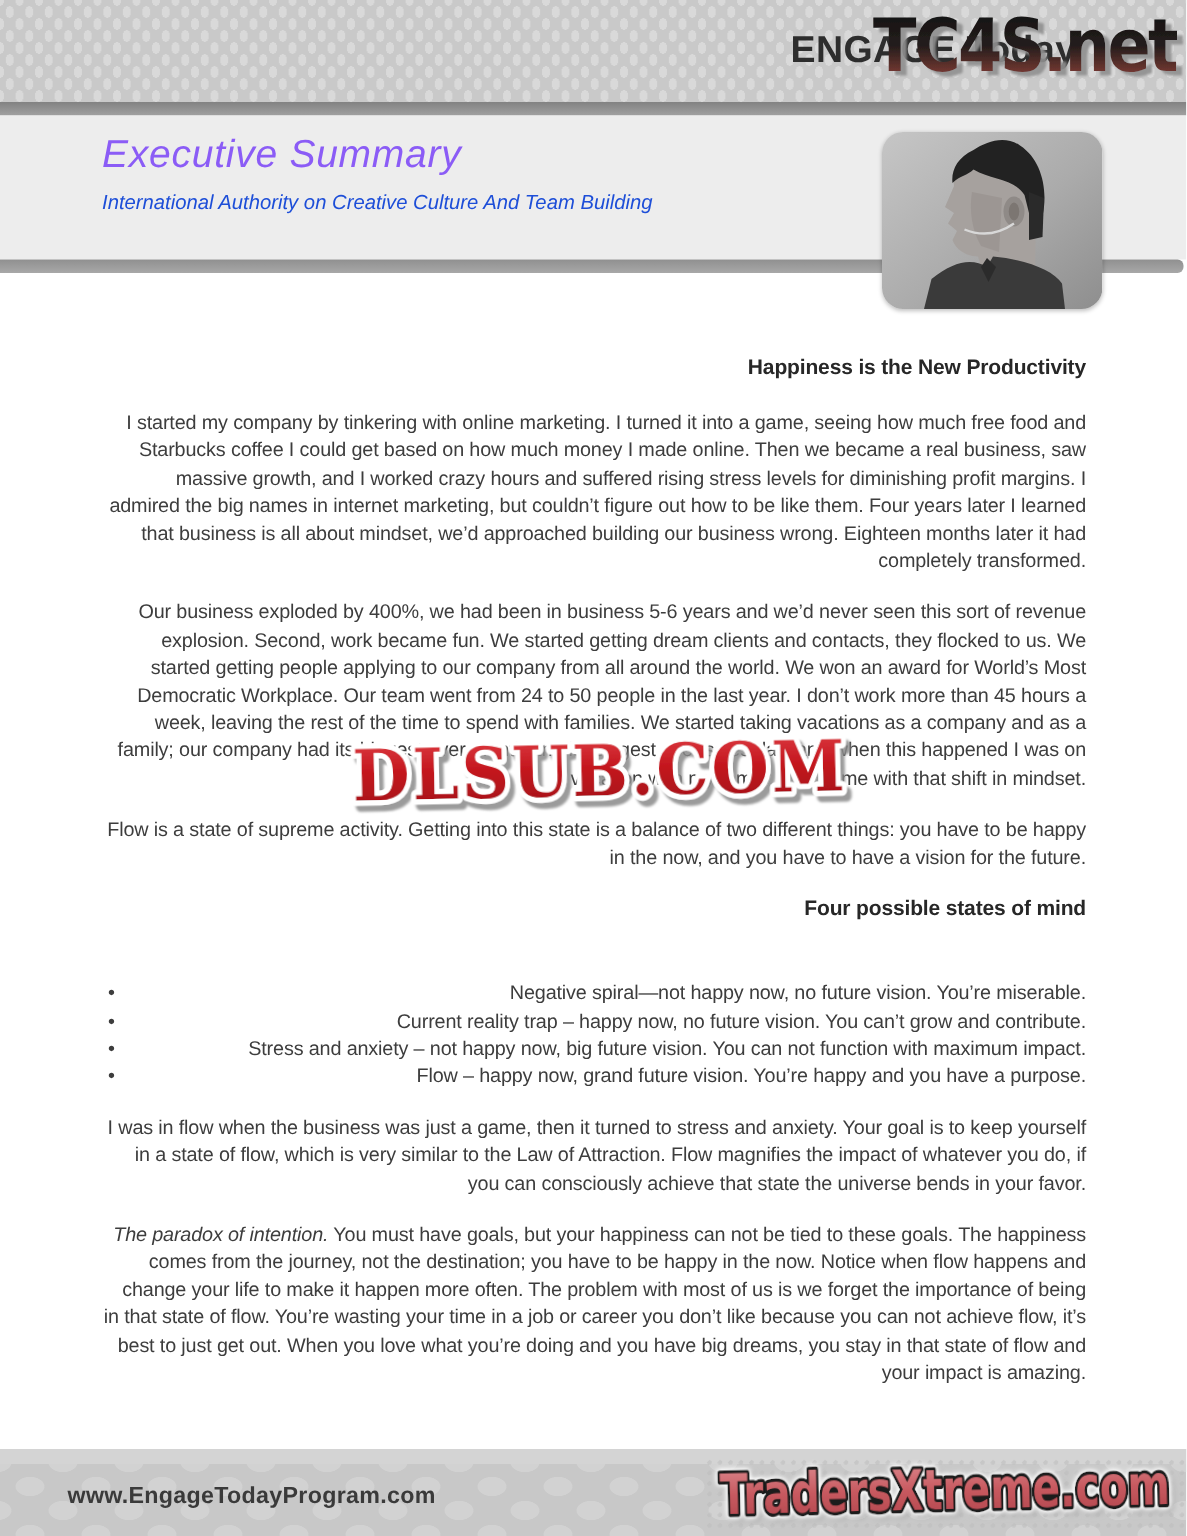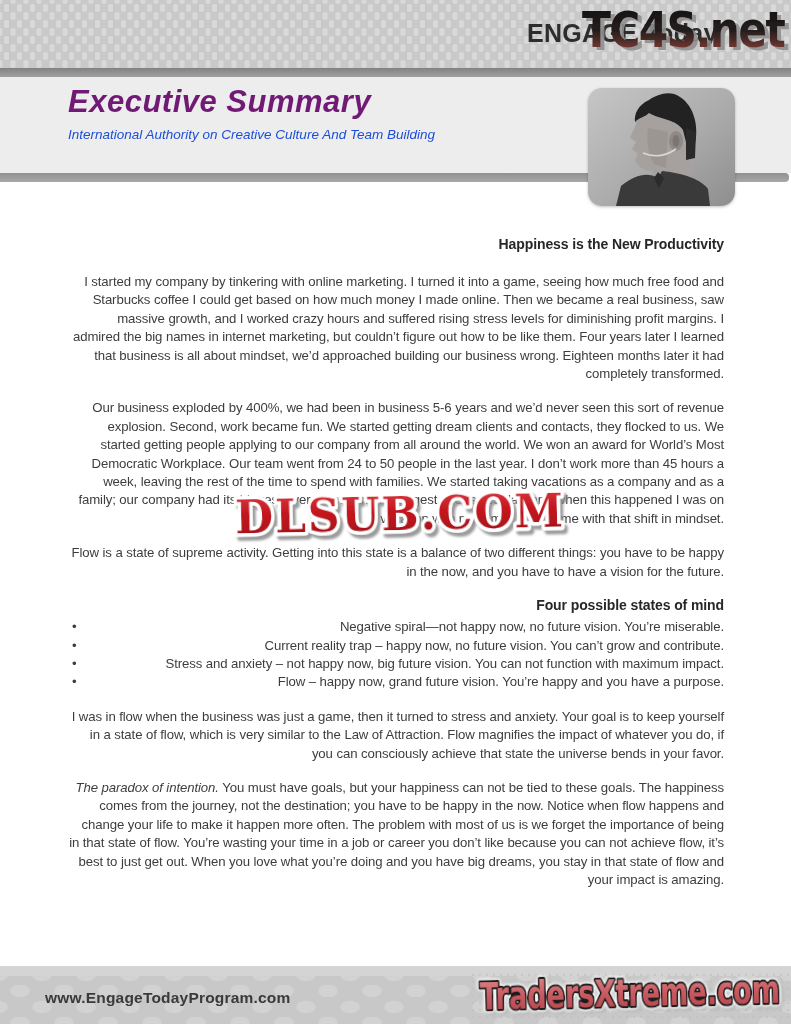--- a/index.html
+++ b/index.html
@@ -35,22 +35,22 @@
   
   .sep-top {
     position: absolute; left: 0; top: 68px; width: 791px; height: 9px;
     background: linear-gradient(#828282, #a0a0a0);
   }
   .title-panel {
     position: absolute; left: 0; top: 77px; width: 791px; height: 96px;
     background: #ededed; padding: 7px 0 0 68px;
   }
   .doc-title {
-    font-style: italic; font-weight: bold; font-size: 31px;
-    color: #701a75; letter-spacing: 0.5px; line-height: 36px;
+    font-style: italic; font-weight: normal; font-size: 26px;
+    color: #8b5cf6; letter-spacing: 0.5px; line-height: 36px;
   }
   .doc-author {
     font-style: italic; font-weight: bold; font-size: 24px;
     color: #1a1a1a; line-height: 27px;
   }
   .doc-subtitle {
     font-style: italic; font-size: 13.5px; color: #1d4ed8; margin-top: 7px;
   }
   .sep-bottom {
     position: absolute; left: 0; top: 173px; width: 789px; height: 9px;
@@ -70,21 +70,21 @@
   .content {
     position: absolute; left: 69px; top: 236px; width: 655px;
     font-size: 13.2px; line-height: 18.4px; color: #3d3d3d;
     letter-spacing: -0.1px;
     text-align: right;
   }
   .content .heading {
     font-size: 14px; font-weight: bold; color: #272727;
     line-height: 17px; margin-bottom: 20px;
   }
-  .content .heading2 { margin-bottom: 4px; }
+  .content .heading2 { margin-bottom: 39px; }
   .content p { margin-bottom: 16px; }
   .bullet-list { margin-bottom: 16px; }
   .bullet-row { position: relative; padding-left: 41px; }
   .bullet-marker { position: absolute; left: 3px; top: 0; color: #3d3d3d; }
   .lead-italic { font-style: italic; margin-top: 24px; }
 
   
   .dlsub-wrap {
     position: absolute; left: 220px; top: 477px; width: 360px; height: 74px;
     transform: rotate(-1.2deg); z-index: 5;

